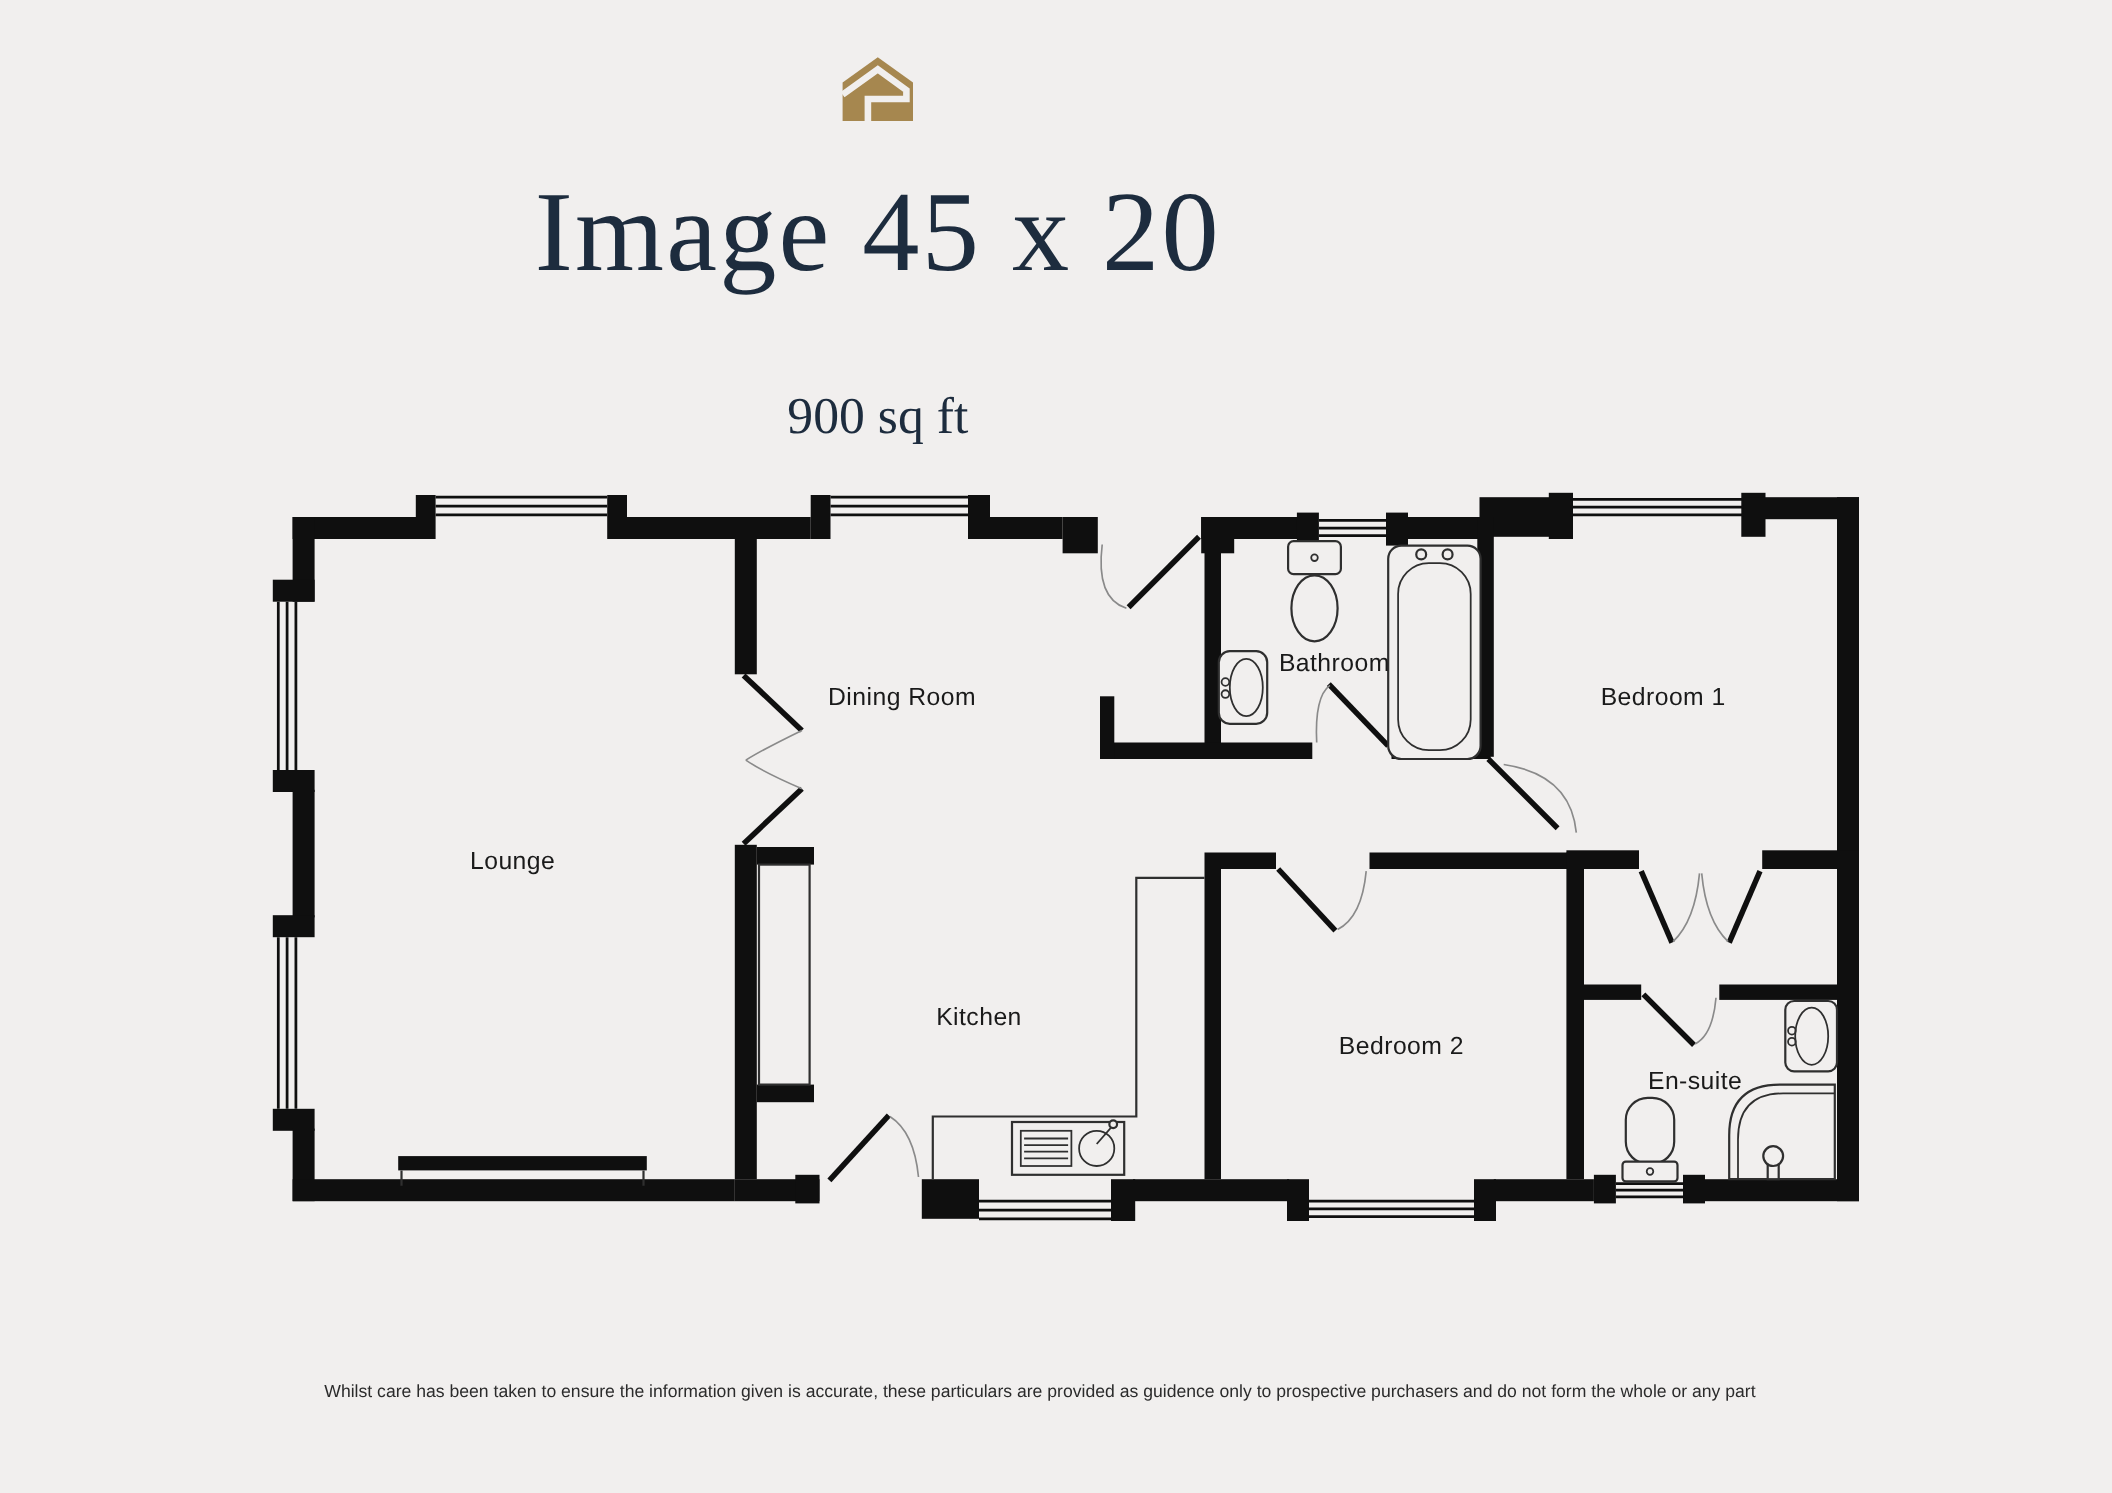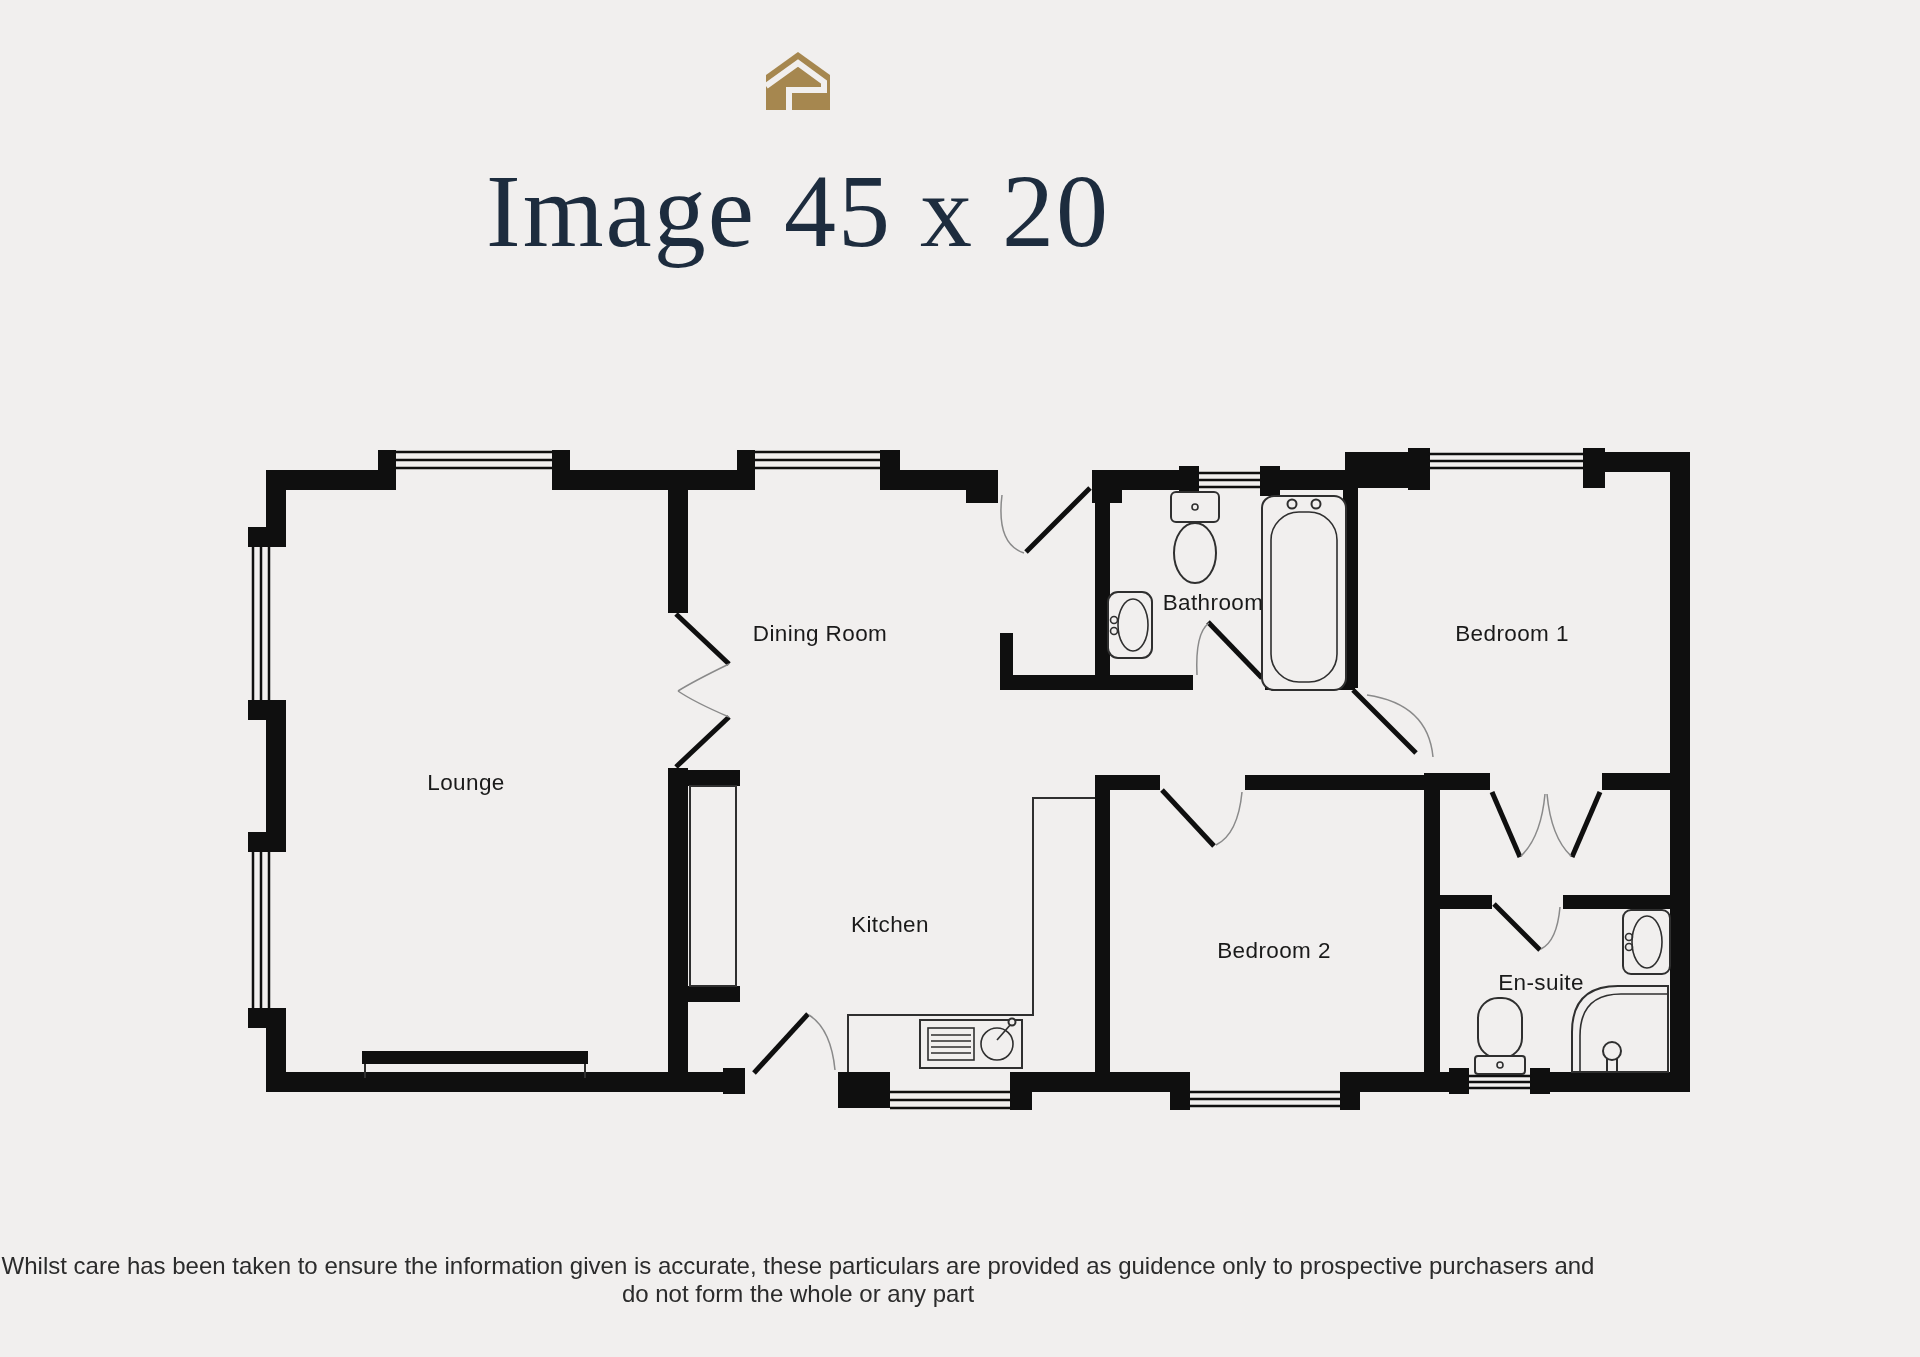--- a/index.html
+++ b/index.html
@@ -35,22 +35,22 @@
   }
   .plan-svg{position:absolute;left:0;top:0;width:1920px;height:1357px;}
   .room-label{
     font-family:"Liberation Sans", sans-serif;
     font-size:22.5px;
     fill:#1a1a1a;
     letter-spacing:0.4px;
   }
   .disclaimer{
     position:absolute;top:1252px;left:0;width:100%;
-    text-align:center;
-    font-size:24px;line-height:28px;
+    text-align:right;
+    font-size:16px;line-height:28px;
     color:#2b2b2b;
   }
   .wall{fill:#0f0f0f;}
   .glz{stroke:#0f0f0f;stroke-width:2.5;fill:none;}
   .fix{stroke:#2f2f2f;stroke-width:2;fill:#f1efee;}
   .fixline{stroke:#2f2f2f;stroke-width:1.6;fill:none;}
   .leaf{stroke:#0f0f0f;stroke-width:5;fill:none;}
   .swing{stroke:#8a8a8a;stroke-width:1.5;fill:none;}
   .thin{stroke:#2f2f2f;stroke-width:2;fill:none;}
 </style>
@@ -60,20 +60,21 @@
 <div class="canvas">
 
   <div class="logo-wrap">
     <svg width="70" height="62" viewBox="0 0 70 62">
       <polygon points="3,25 35,2 67,25 67,60 3,60" fill="#a6874f"></polygon>
       <path d="M 3 36 L 35 13 L 61 32 L 61 40 L 26 40 L 26 60" fill="none" stroke="#f1efee" stroke-width="6"></path>
     </svg>
   </div>
 
   <h1 class="title">Image 45 x 20</h1>
+  <div class="subtitle">900 sq ft</div>
 
   <svg class="plan-svg" viewBox="0 0 1920 1357">
 
     <g>
 
       <rect class="wall" x="266" y="470" width="114" height="20"></rect>
       <rect class="wall" x="378" y="450" width="18" height="40"></rect>
       <rect class="wall" x="552" y="450" width="18" height="40"></rect>
       <rect class="wall" x="570" y="470" width="167" height="20"></rect>
       <rect class="wall" x="737" y="450" width="18" height="40"></rect>

